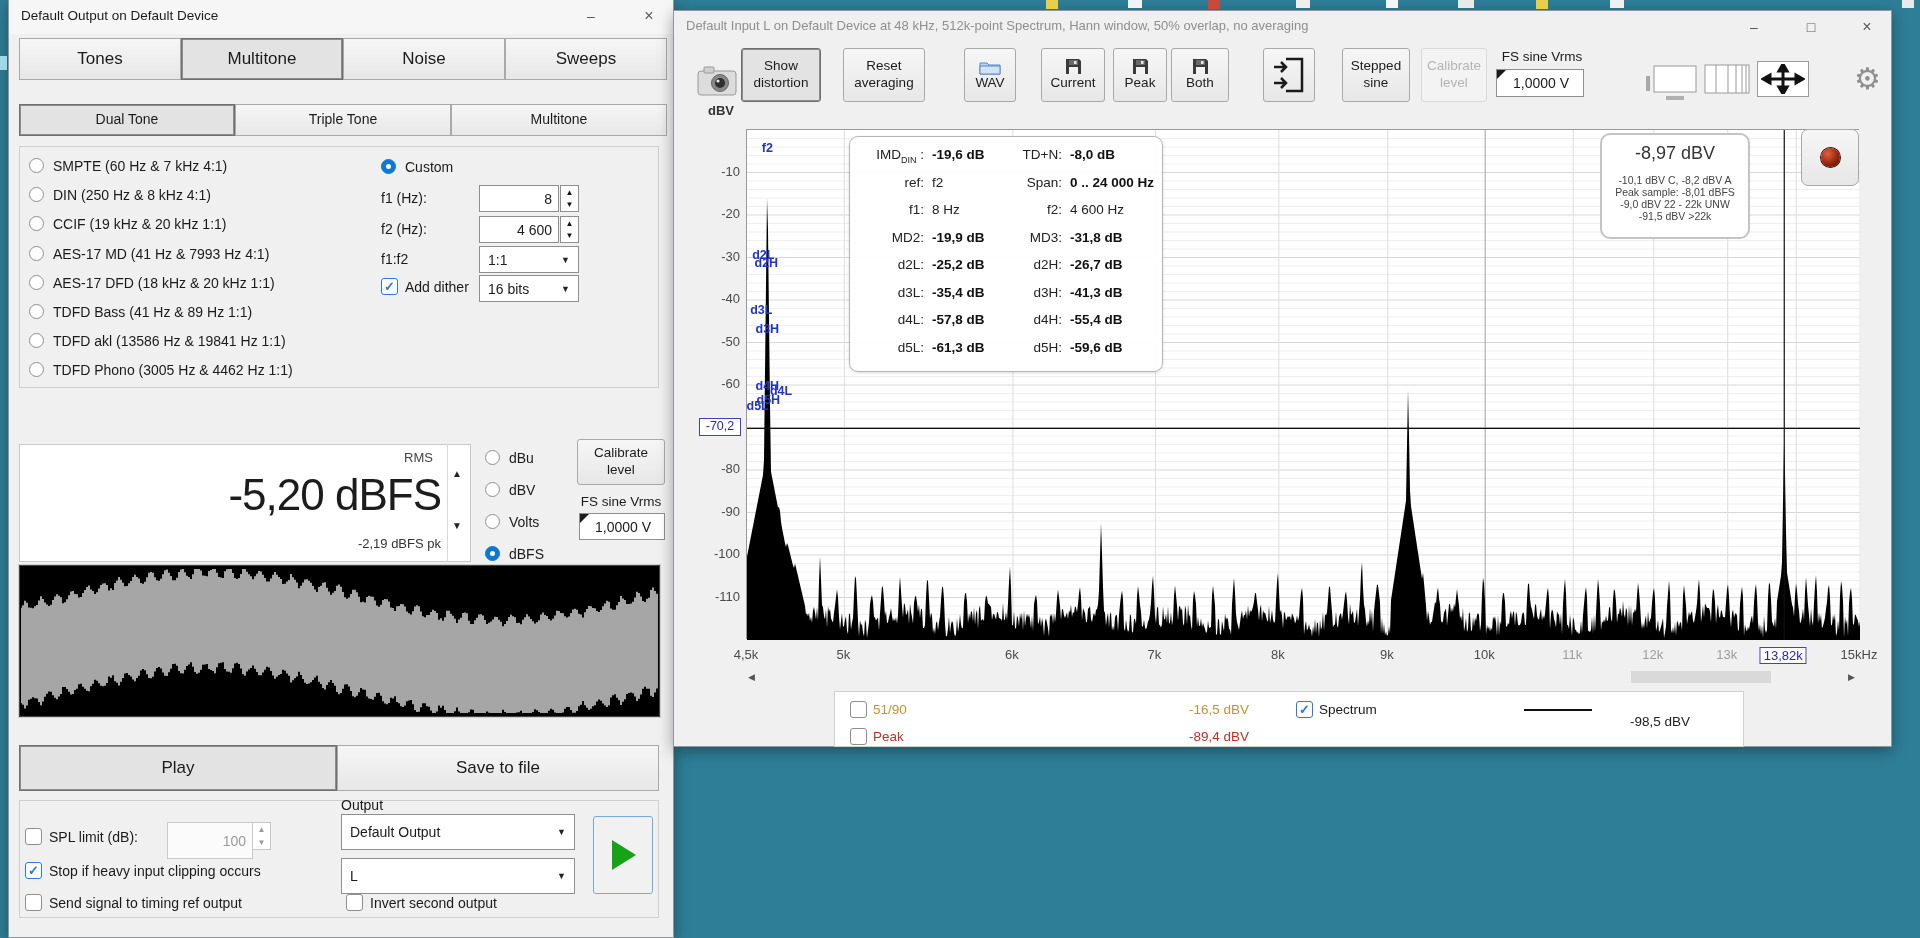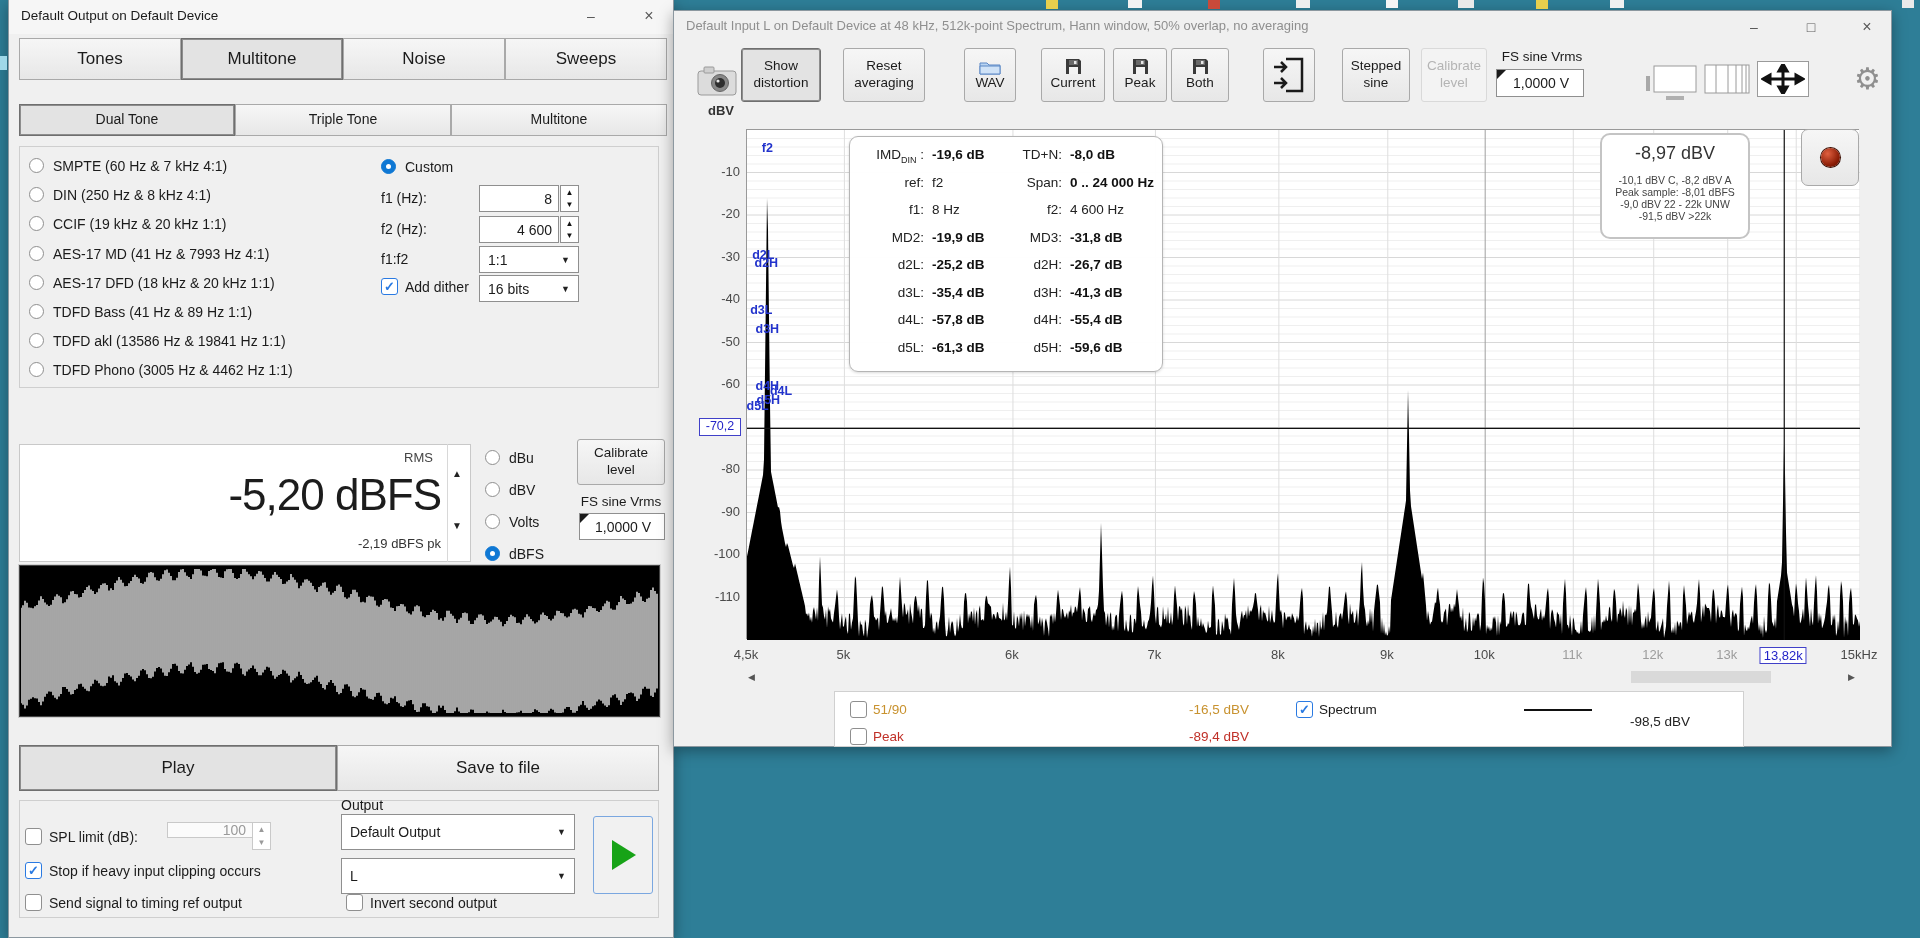--- a/index.html
+++ b/index.html
@@ -428,21 +428,21 @@
     <div class="btn tab pressed" style="left:10px;top:745px;width:318px;height:46px">
         <span>Play</span>
       </div>
     <div class="btn tab" style="left:328px;top:745px;width:322px;height:46px">
         <span>Save to file</span>
       </div>
 
     <div class="groupbox" style="left:10px;top:800px;width:640px;height:118px"></div>
     <span class="cb" style="left:16px;top:828px"></span>
     <div class="lbl" style="left:40px;top:829px">SPL limit (dB):</div>
-    <div class="inp right dim" style="left:158px;top:822px;width:86px;height:16px">
+    <div class="inp right dim" style="left:158px;top:822px;width:86px;height:37px">
         <span>100</span>
       </div>
     <div class="spin" style="left:243px;top:822px;width:19px;height:28px;color:#9a9a9a;border-color:#c9c9c9">
         <span>▲</span>
         <span>▼</span>
       </div>
     <div class="lbl" style="left:332px;top:797px">Output</div>
     <div class="dd" style="left:332px;top:814px;width:234px;height:36px">
         <span>Default Output</span>
         <span class="arr">▼</span>

